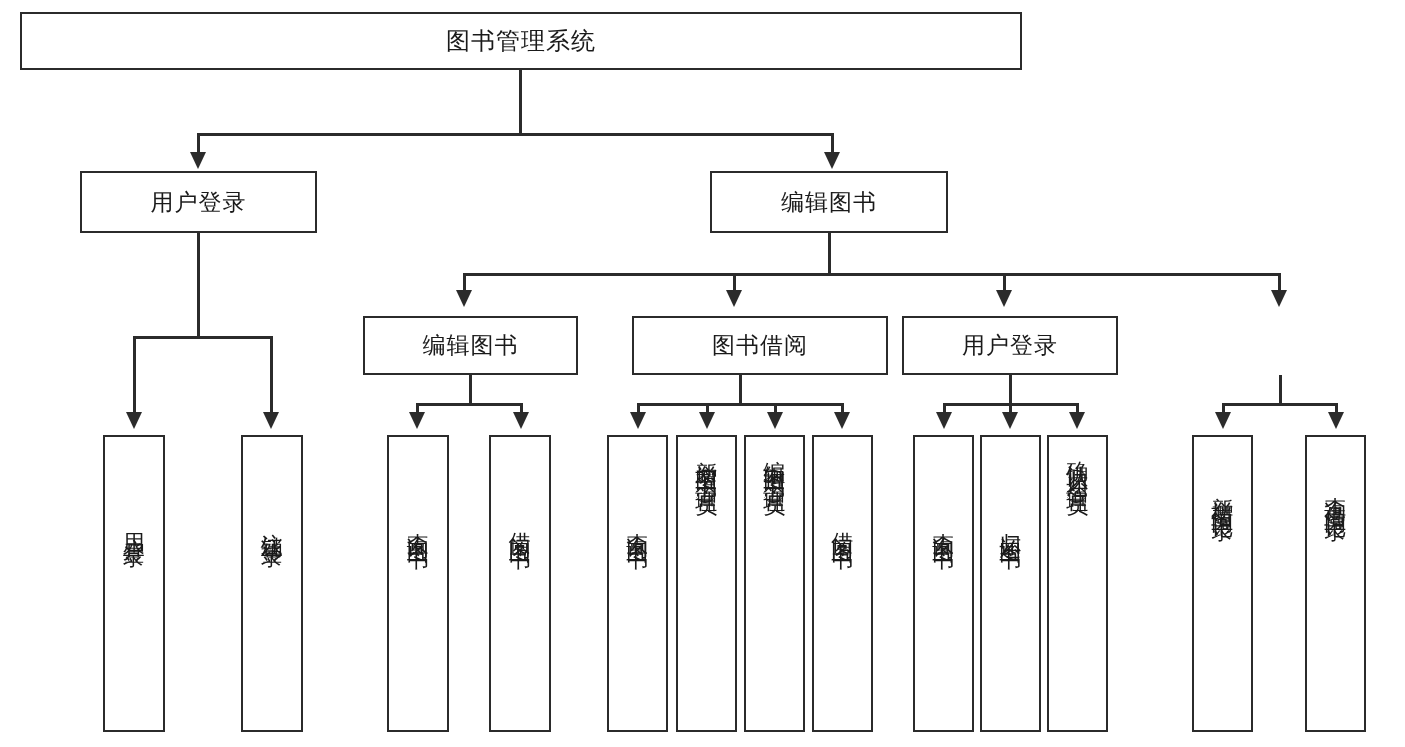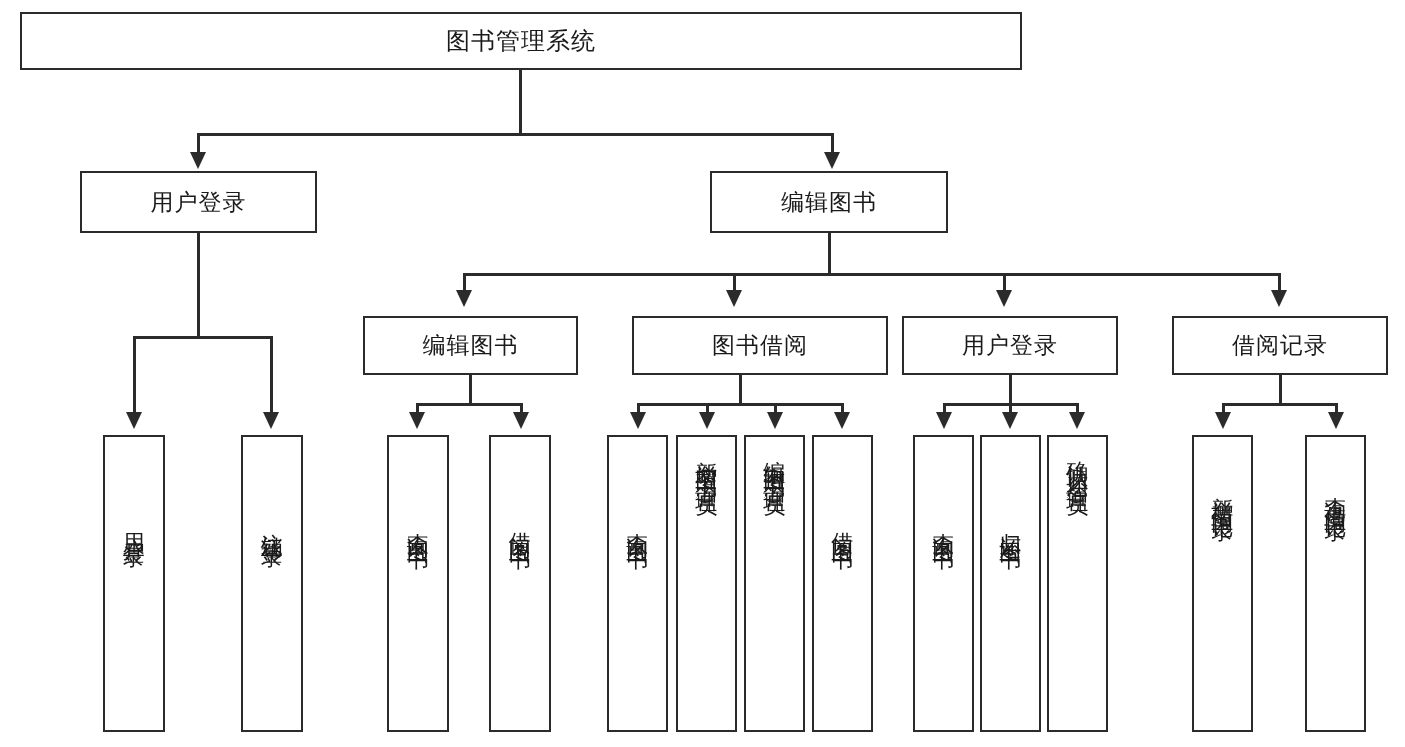--- a/index.html
+++ b/index.html
@@ -124,23 +124,20 @@
 
   <div class="node h" style="left:363px; top:316px; width:215px; height:59px;">
     <span>编辑图书</span>
   </div>
   <div class="node h" style="left:632px; top:316px; width:256px; height:59px;">
     <span>图书借阅</span>
   </div>
   <div class="node h" style="left:902px; top:316px; width:216px; height:59px;">
     <span>用户登录</span>
   </div>
-  <div class="node h" style="left:1172px; top:316px; width:216px; height:59px;">
-    <span>借阅记录</span>
-  </div>
 
   <div class="ln v" style="left:469px; top:375px; width:2.5px; height:30px;"></div>
   <div class="ln h" style="left:416px; top:403px; width:106px; height:2.5px;"></div>
   <div class="ln v" style="left:416px; top:403px; width:2.5px; height:13px;"></div>
   <div class="ln v" style="left:520px; top:403px; width:2.5px; height:13px;"></div>
   <div class="arrow" style="left:409px; top:412px;"></div>
   <div class="arrow" style="left:513px; top:412px;"></div>
 
   <div class="ln v" style="left:739px; top:375px; width:2.5px; height:30px;"></div>
   <div class="ln h" style="left:637px; top:403px; width:206px; height:2.5px;"></div>

